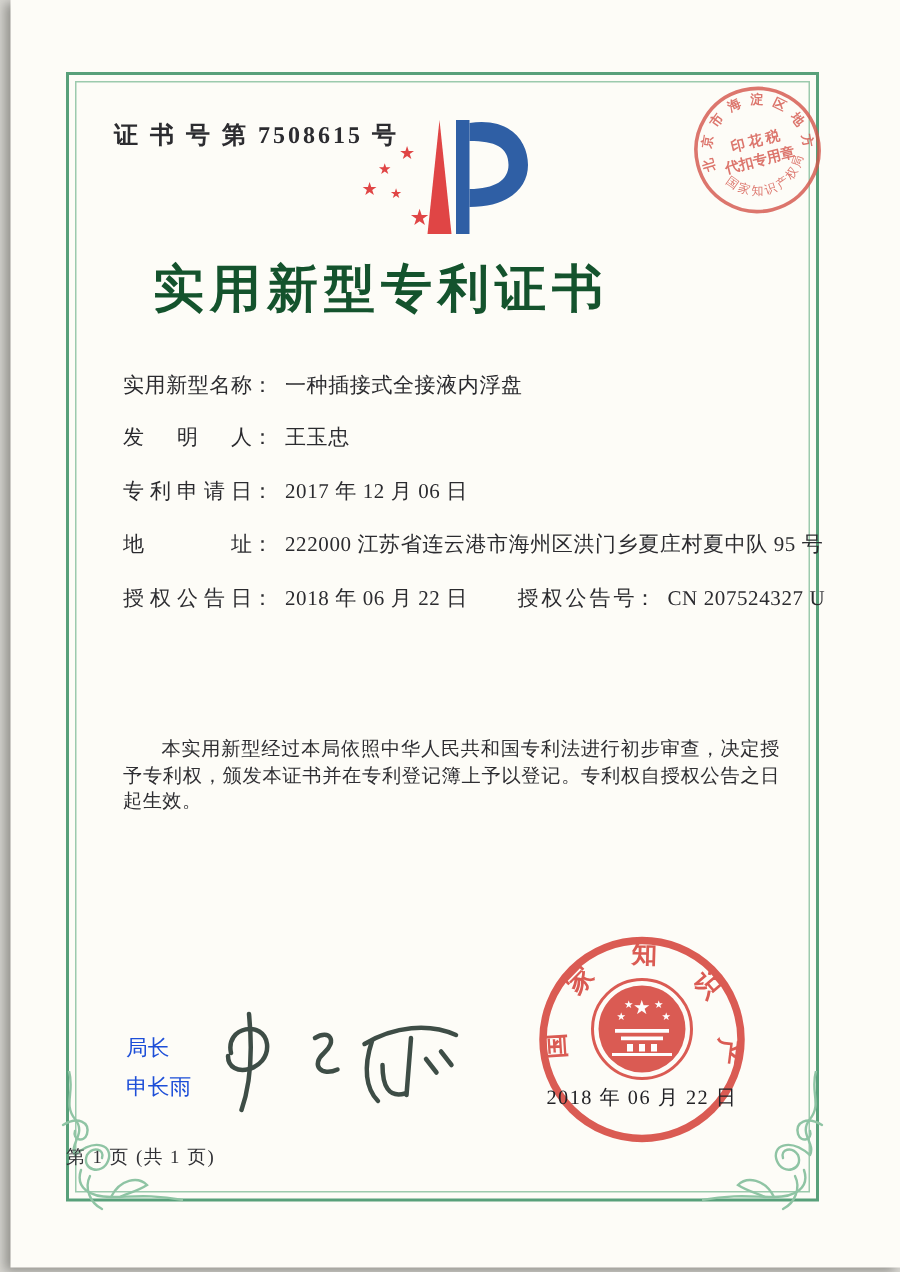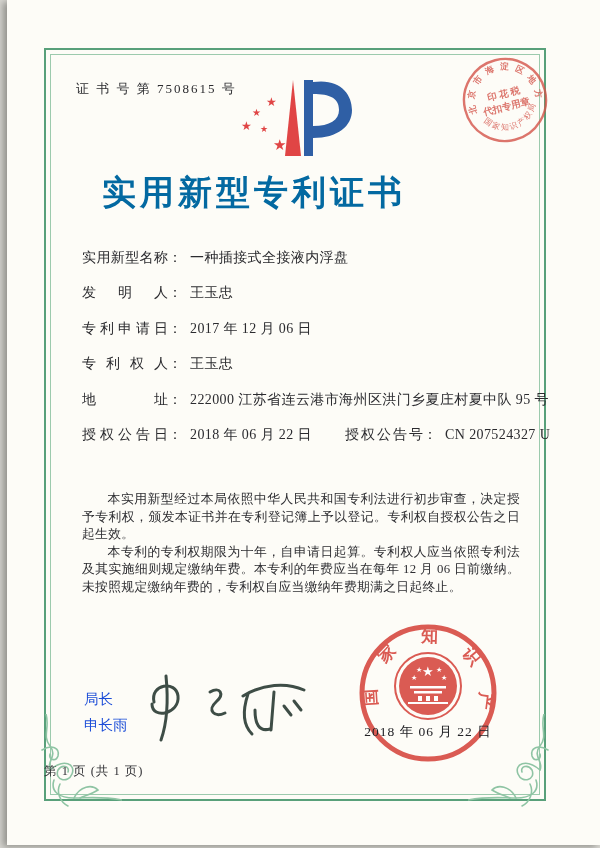--- a/index.html
+++ b/index.html
@@ -18,26 +18,26 @@
   .frame-outer{
     position:absolute;left:44px;top:48px;right:54px;bottom:47px;
     border:2px solid #58a07a;pointer-events:none;
   }
   .frame-inner{
     position:absolute;left:50px;top:54px;right:60px;bottom:53px;
     border:1px solid #9ccaad;pointer-events:none;
   }
   .flourish{position:absolute;pointer-events:none;}
   .cert-no{
-    position:absolute;left:76px;top:80px;font-size:13px;letter-spacing:2px;color:#2c2c30;
+    position:absolute;left:76px;top:80px;font-size:16px;letter-spacing:2px;color:#2c2c30;font-weight:bold;
   }
   .logo{position:absolute;left:230px;top:64px;}
   .title{
     position:absolute;left:0;width:508px;top:170px;text-align:center;
-    font-size:34px;font-weight:bold;letter-spacing:4px;color:#0369a1;
+    font-size:34px;font-weight:bold;letter-spacing:4px;color:#14532d;
   }
   .fields{position:absolute;left:82px;top:240px;right:60px;}
   .frow{height:35.4px;line-height:35.4px;font-size:14px;position:relative;white-space:nowrap;}
   .flabel{
     display:inline-block;width:86px;text-align:justify;text-align-last:justify;
     vertical-align:bottom;color:#2b2b2f;
   }
   .fcolon{margin-right:8px;color:#2b2b2f;}
   .fvalue{color:#2b2b2f;letter-spacing:.4px;}
   .grant-no{position:absolute;left:263px;top:0;}
@@ -106,36 +106,32 @@
   <div class="frow">
     <span class="flabel">实用新型名称</span><span class="fcolon">：</span><span class="fvalue">一种插接式全接液内浮盘</span>
   </div>
   <div class="frow">
     <span class="flabel">发明人</span><span class="fcolon">：</span><span class="fvalue">王玉忠</span>
   </div>
   <div class="frow">
     <span class="flabel">专利申请日</span><span class="fcolon">：</span><span class="fvalue">2017 年 12 月 06 日</span>
   </div>
   <div class="frow">
-    <span class="flabel">专利权人</span><span class="fcolon">：</span><span class="fvalue">王玉忠</span>
-  </div>
-  <div class="frow">
     <span class="flabel">地址</span><span class="fcolon">：</span><span class="fvalue">222000 江苏省连云港市海州区洪门乡夏庄村夏中队 95 号</span>
   </div>
   <div class="frow">
     <span class="flabel">授权公告日</span><span class="fcolon">：</span><span class="fvalue">2018 年 06 月 22 日</span>
     <span class="grant-no">
       <span class="flabel" style="width:78px">授权公告号</span><span class="fcolon">：</span><span class="fvalue">CN 207524327 U</span>
     </span>
   </div>
 </div>
 
 <div class="paras">
   <p>本实用新型经过本局依照中华人民共和国专利法进行初步审查，决定授予专利权，颁发本证书并在专利登记簿上予以登记。专利权自授权公告之日起生效。</p>
-  <p>本专利的专利权期限为十年，自申请日起算。专利权人应当依照专利法及其实施细则规定缴纳年费。本专利的年费应当在每年 12 月 06 日前缴纳。未按照规定缴纳年费的，专利权自应当缴纳年费期满之日起终止。</p>
 </div>
 
 <div class="signer">
   <div>局长</div>
   <div>申长雨</div>
 </div>
 
 <svg class="signature" width="200" height="85" viewBox="0 0 200 85">
   <g fill="none" stroke="#2e3f38" stroke-width="3" stroke-linecap="round" opacity=".92">
     <path d="M26,34 C22,16 48,12 50,28 C52,46 24,52 24,36"></path>

